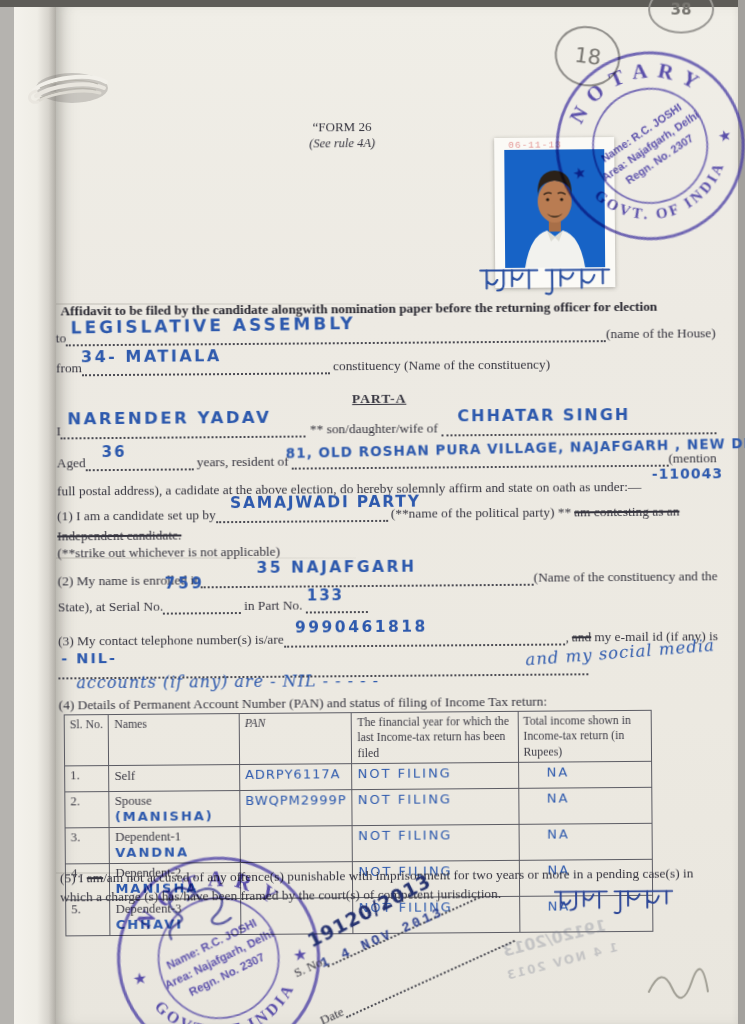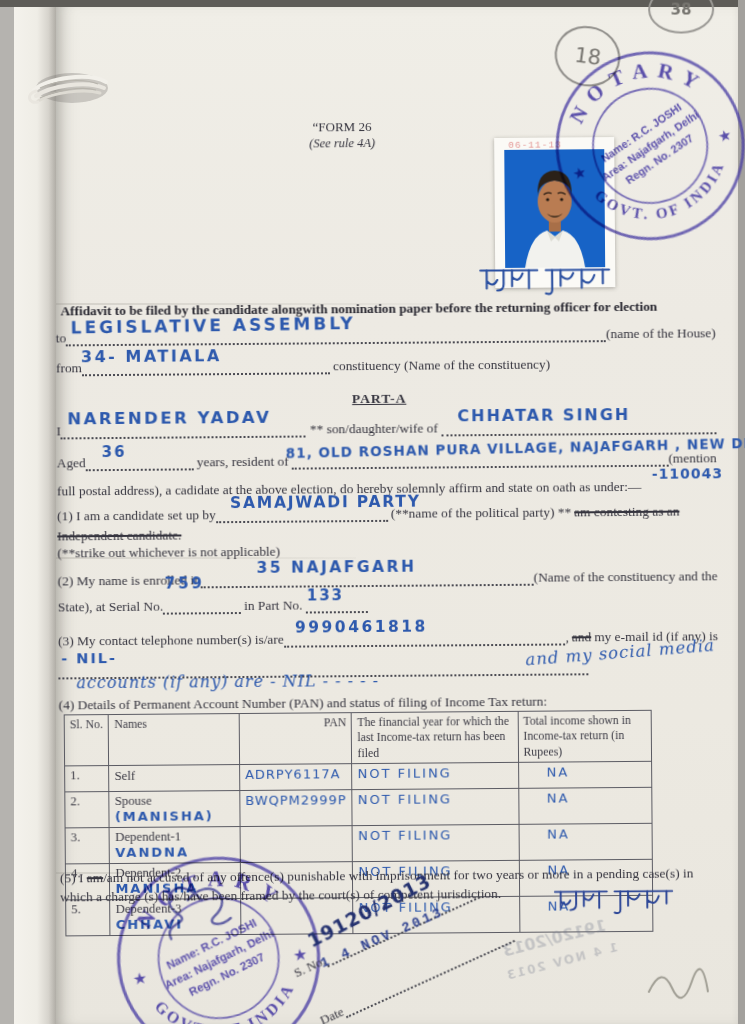--- a/index.html
+++ b/index.html
@@ -177,21 +177,21 @@
     <div class="hw cursive" style="left:524px;top:645px;font-size:16.5px;transform:rotate(-4deg);letter-spacing:1px;">and my social media</div>
     <div class="hw cursive" style="left:75px;top:671px;font-size:16px;letter-spacing:1px;">accounts (if any) are  - NIL -   -   -   -   -</div>
 
     <div class="printed" style="position:absolute;left:57px;top:695px;width:660px;font-size:13.4px;">(4) Details of Permanent Account Number (PAN) and status of filing of Income Tax return:</div>
 
     <table class="pan">
       <tbody>
           <tr>
         <th style="width:40px;">Sl. No.</th>
         <th style="width:128px;">Names</th>
-        <th style="width:86px;text-align:right;">PAN</th>
+        <th style="width:86px;text-align:left;font-style:italic;">PAN</th>
         <th style="width:180px;">The financial year for which the last Income-tax return has been filed</th>
         <th style="width:154px;">Total income shown in Income-tax return (in Rupees)</th>
       </tr>
       <tr style="height:26px;">
         <td>1.</td>
         <td><span>Self</span> <span class="cell-hw"></span></td>
         <td class="cell-hw" style="letter-spacing:1px;margin-left:15px;">ADRPY6117A</td>
         <td class="cell-hw">NOT FILING</td>
         <td class="cell-hw" style="padding-left:28px;">NA</td>
       </tr>

